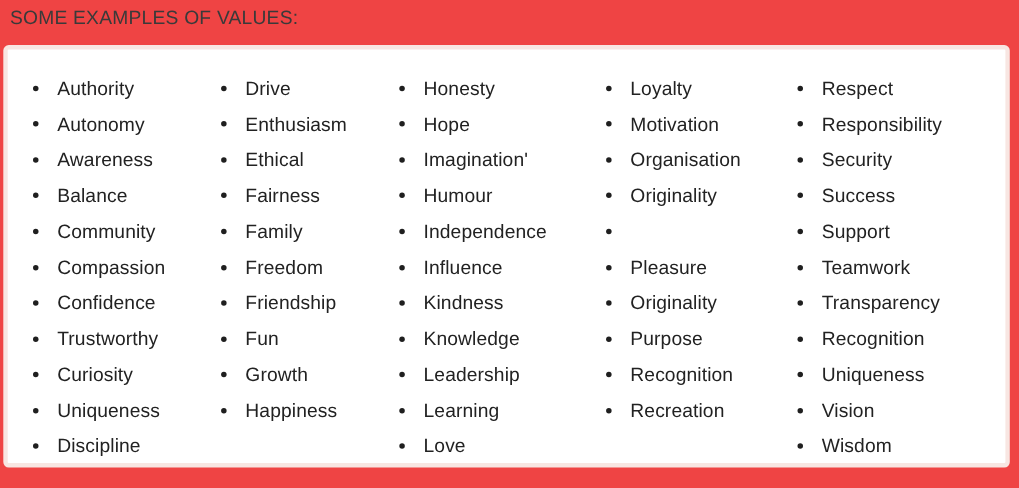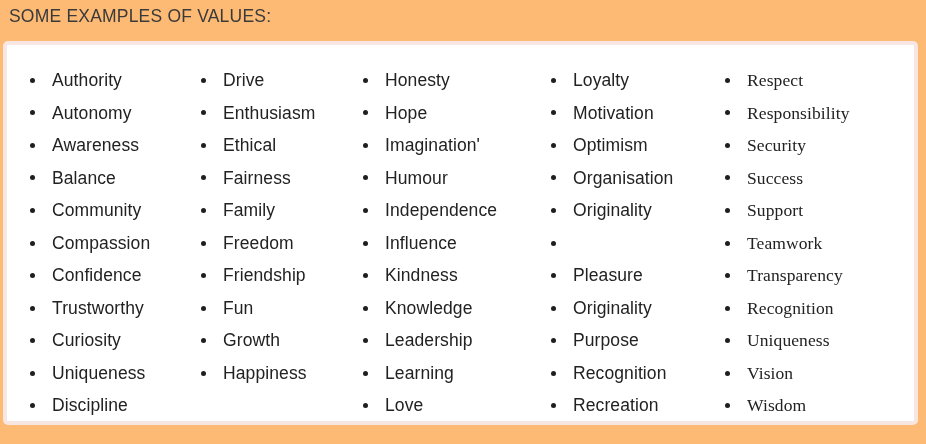--- a/index.html
+++ b/index.html
@@ -12,21 +12,21 @@
     height: 444px;
     overflow: hidden;
     font-family: "Liberation Sans", sans-serif;
     -webkit-font-smoothing: antialiased;
   }
 
   .page {
     position: relative;
     width: 926px;
     height: 444px;
-    background: #fdba74;
+    background: #ef4444;
     box-sizing: border-box;
   }
 
   .page-title {
     position: absolute;
     left: 9px;
     top: 5px;
     font-size: 17.5px;
     font-weight: 400;
     letter-spacing: 0.2px;
@@ -61,21 +61,21 @@
   .value-column {
     flex: 0 0 auto;
     padding: 0;
     margin: 0;
   }
 
   .value-column.col-0 { width: 171px; padding-left: 23px; }
   .value-column.col-1 { width: 162px; }
   .value-column.col-2 { width: 188px; }
   .value-column.col-3 { width: 174px; }
-  .value-column.col-4 { width: 190px; font-family: Liberation Serif, serif; }
+  .value-column.col-4 { width: 190px; }
 
   .value-list {
     list-style: none;
     margin: 0;
     padding: 0;
     padding-top: 19px;
   }
 
   .value-item {
     position: relative;
@@ -156,21 +156,20 @@
             <li class="value-item"><span class="bullet"></span><span class="label">Knowledge</span></li>
             <li class="value-item"><span class="bullet"></span><span class="label">Leadership</span></li>
             <li class="value-item"><span class="bullet"></span><span class="label">Learning</span></li>
             <li class="value-item"><span class="bullet"></span><span class="label">Love</span></li>
           </ul>
         </div>
         <div class="value-column col-3">
           <ul class="value-list">
             <li class="value-item"><span class="bullet"></span><span class="label">Loyalty</span></li>
             <li class="value-item"><span class="bullet"></span><span class="label">Motivation</span></li>
-            <li class="value-item"><span class="bullet"></span><span class="label">Optimism</span></li>
             <li class="value-item"><span class="bullet"></span><span class="label">Organisation</span></li>
             <li class="value-item"><span class="bullet"></span><span class="label">Originality</span></li>
             <li class="value-item"><span class="bullet"></span></li>
             <li class="value-item"><span class="bullet"></span><span class="label">Pleasure</span></li>
             <li class="value-item"><span class="bullet"></span><span class="label">Originality</span></li>
             <li class="value-item"><span class="bullet"></span><span class="label">Purpose</span></li>
             <li class="value-item"><span class="bullet"></span><span class="label">Recognition</span></li>
             <li class="value-item"><span class="bullet"></span><span class="label">Recreation</span></li>
           </ul>
         </div>

